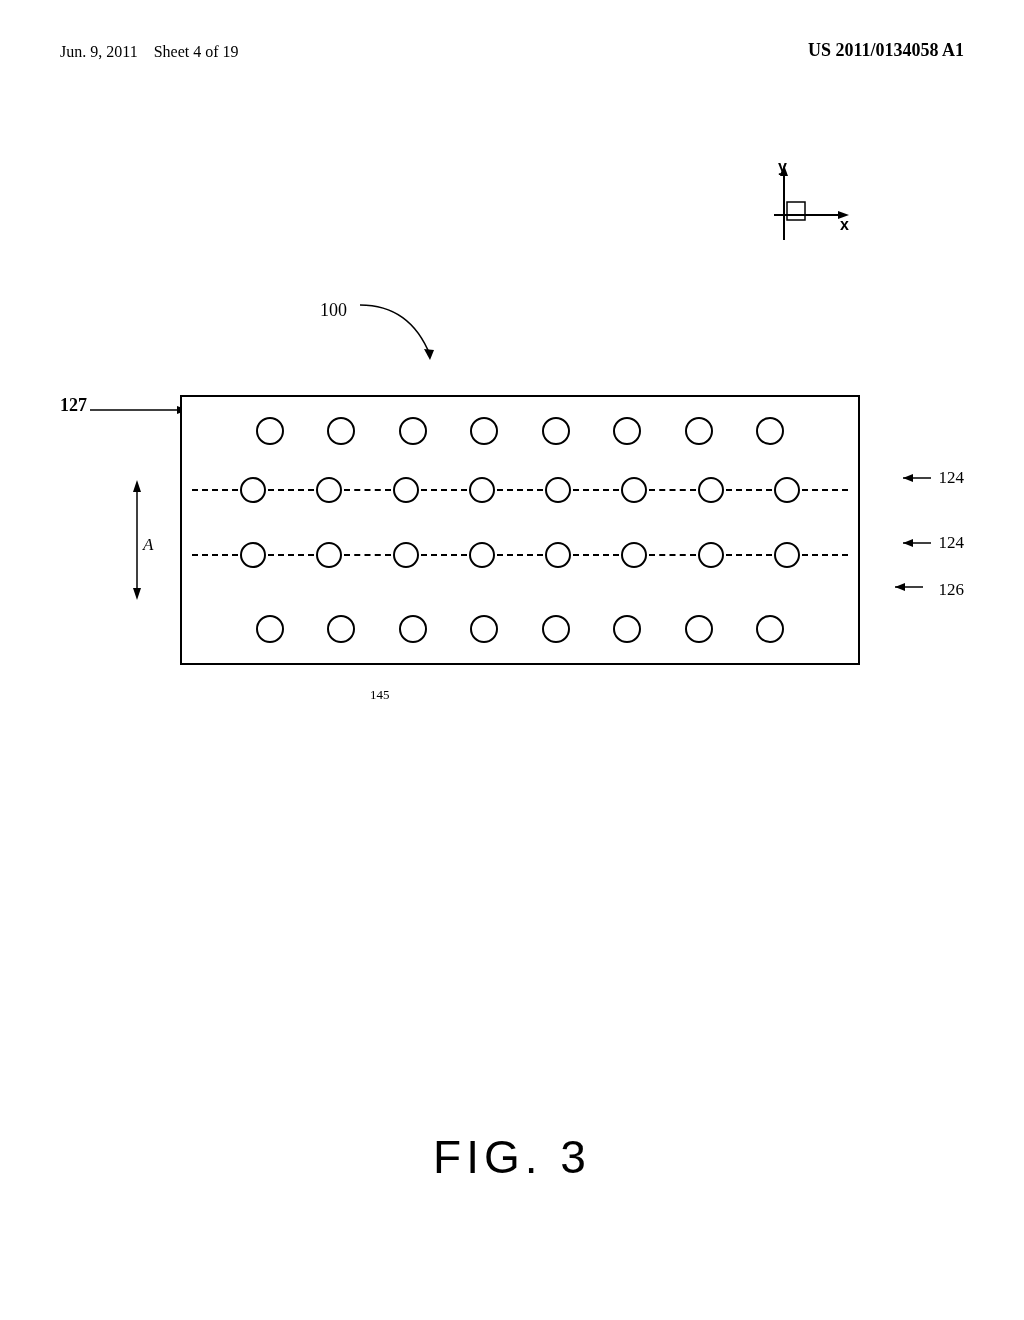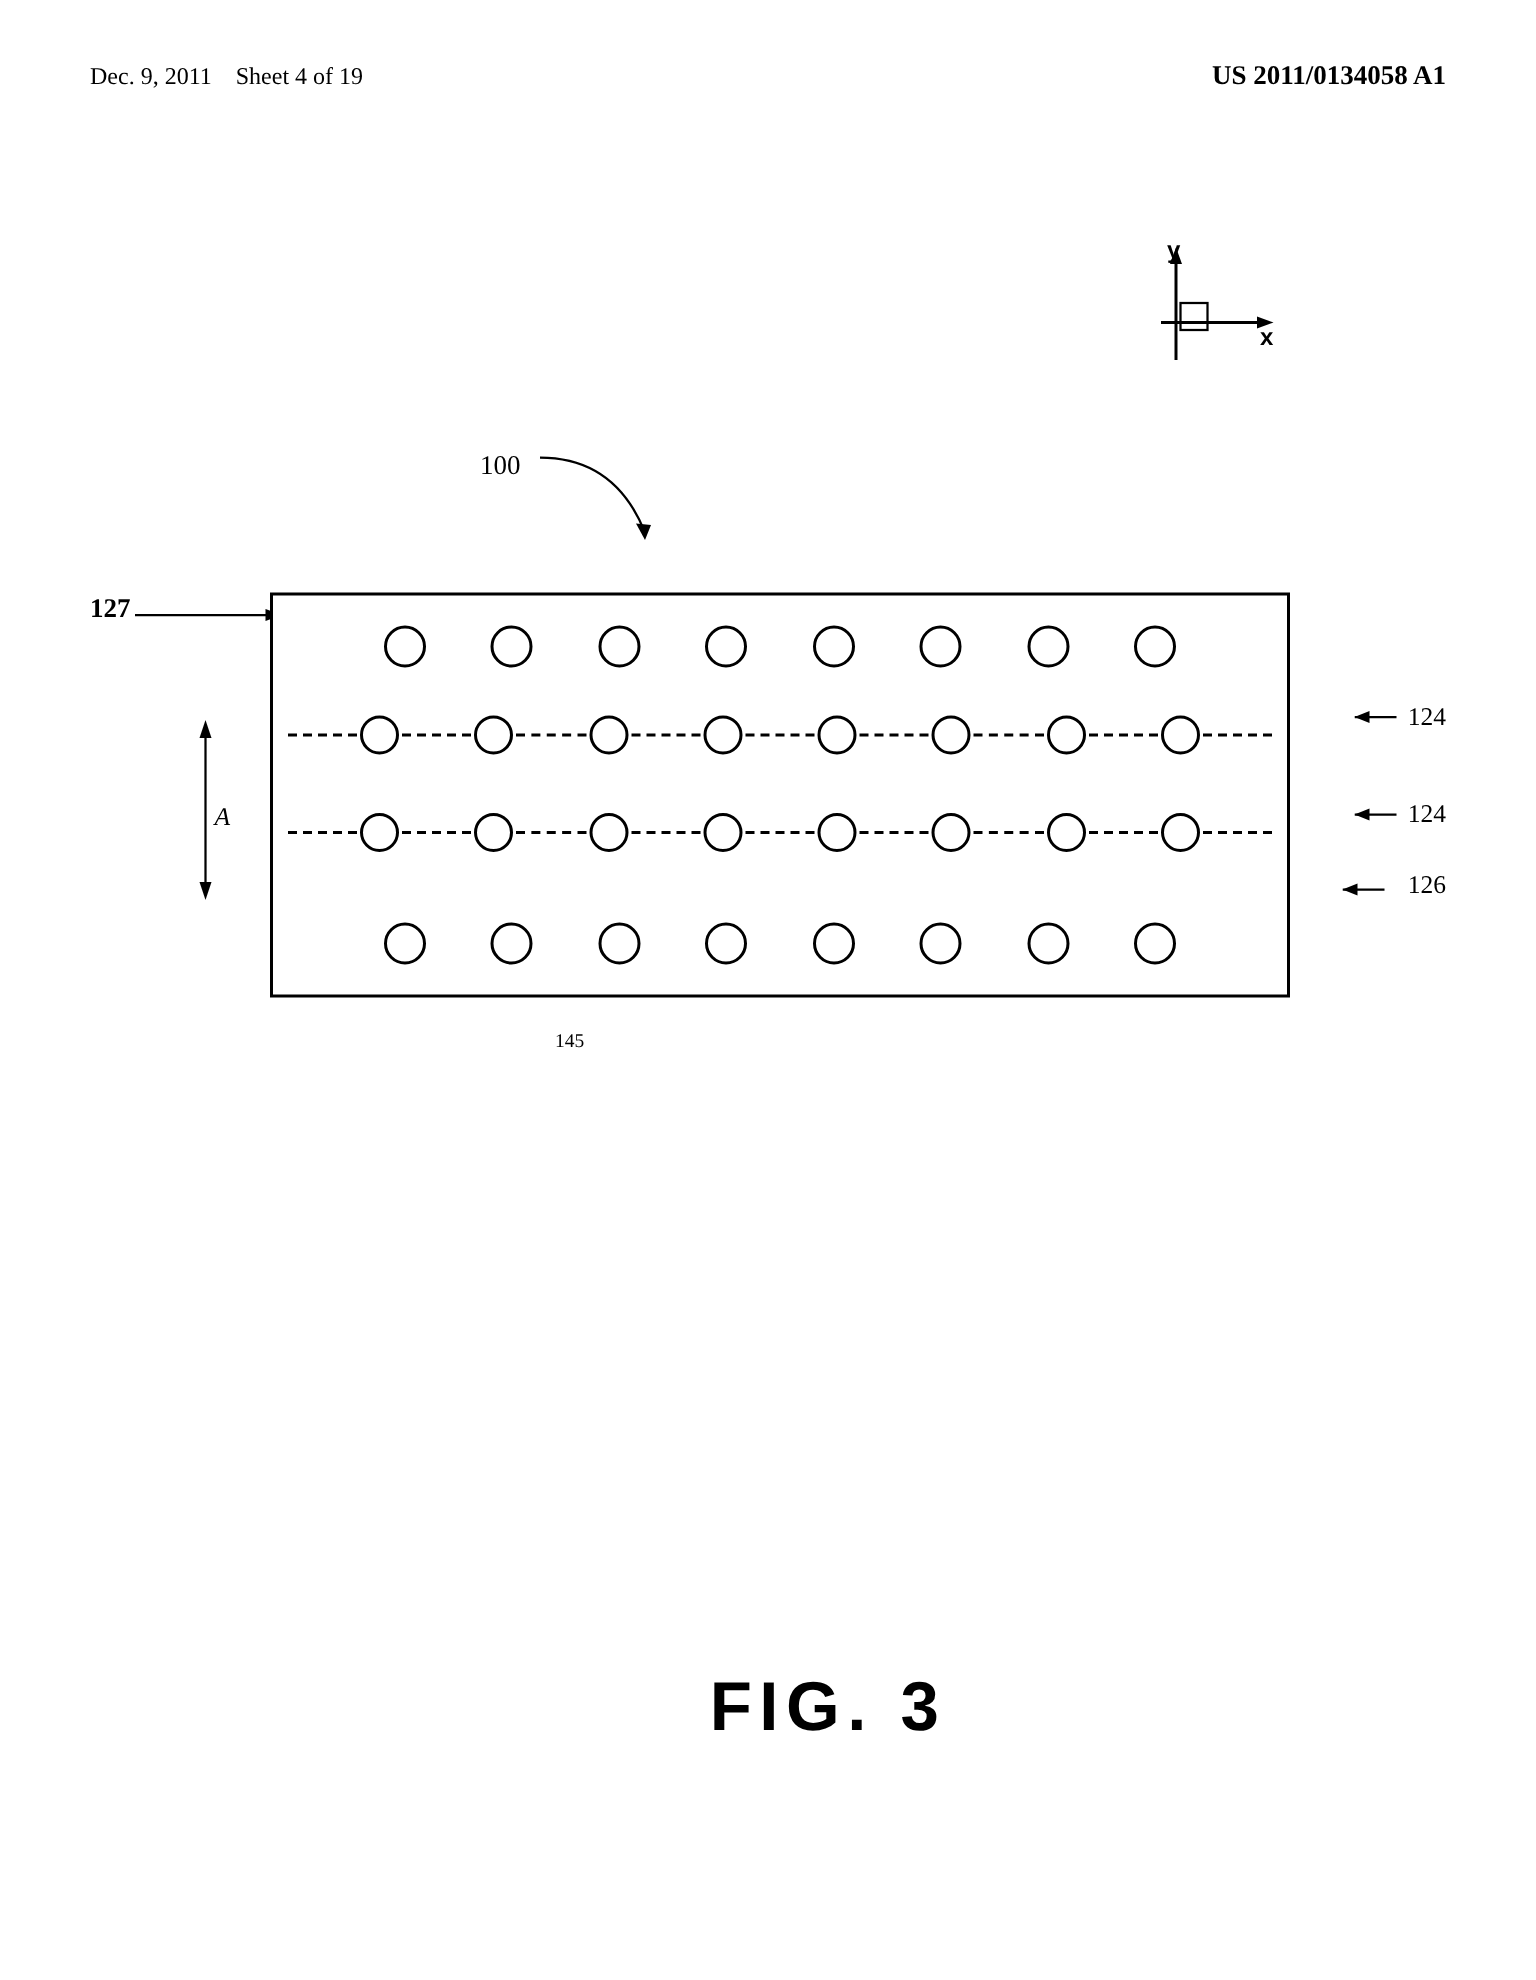--- a/index.html
+++ b/index.html
@@ -129,21 +129,21 @@
       justify-content: space-evenly;
       padding: 0 30px;
     }
 
   </style>
 </head>
 <body>
 
 <div class="header">
   <div class="header-center">
-    <span>Dec. 9, 2011</span>&nbsp;&nbsp;&nbsp;
+    <span>Jun. 9, 2011</span>&nbsp;&nbsp;&nbsp;
     <span>Sheet 4 of 19</span>
   </div>
   <div class="header-right">US 2011/0134058 A1</div>
 </div>
 
 <div class="axes-container">
   <svg class="axes-svg" viewBox="0 0 100 90">
 
     <line x1="30" y1="80" x2="30" y2="10" stroke="#000" stroke-width="2"></line>
 
@@ -255,21 +255,21 @@
   </div>
 
   <div style="position:absolute; top:293px; right:0px; display:flex; align-items:center; gap:6px;">
     <svg width="30" height="14">
       <line x1="28" y1="7" x2="0" y2="7" stroke="#000" stroke-width="1.5"></line>
       <polygon points="0,7 10,3 10,11" fill="#000"></polygon>
     </svg>
     <span style="font-size:17px;">124</span>
   </div>
 
-  <div style="position:absolute; top:340px; right:0px; display:flex; align-items:flex-end; gap:14px;">
+  <div style="position:absolute; top:340px; right:0px; display:flex; align-items:flex-start; gap:14px;">
     <svg width="30" height="14">
       <line x1="28" y1="7" x2="0" y2="7" stroke="#000" stroke-width="1.5"></line>
       <polygon points="0,7 10,3 10,11" fill="#000"></polygon>
     </svg>
     <span style="font-size:17px;">126</span>
   </div>
 
   <div style="position:absolute; top:240px; left:65px;">
     <svg width="25" height="120">
 
@@ -279,13 +279,13 @@
     </svg>
     <span style="font-size:17px; position:absolute; top:55px; left:18px; font-style:italic;">A</span>
   </div>
 
   <div style="position:absolute; top:445px; left:310px;">
     <span style="font-size:13px;">145</span>
   </div>
 
 </div>
 
-<div style="position:absolute; bottom:156px; left:50%; transform:translateX(-50%); font-size:46px; font-family:Arial,sans-serif; font-weight:bold; letter-spacing:5px; white-space:nowrap;margin-left:40px;">FIG.  3</div>
+<div style="position:absolute; bottom:136px; left:50%; transform:translateX(-50%); font-size:46px; font-family:Arial,sans-serif; font-weight:normal; letter-spacing:5px; white-space:nowrap;">FIG.  3</div>
 
 </body></html>

